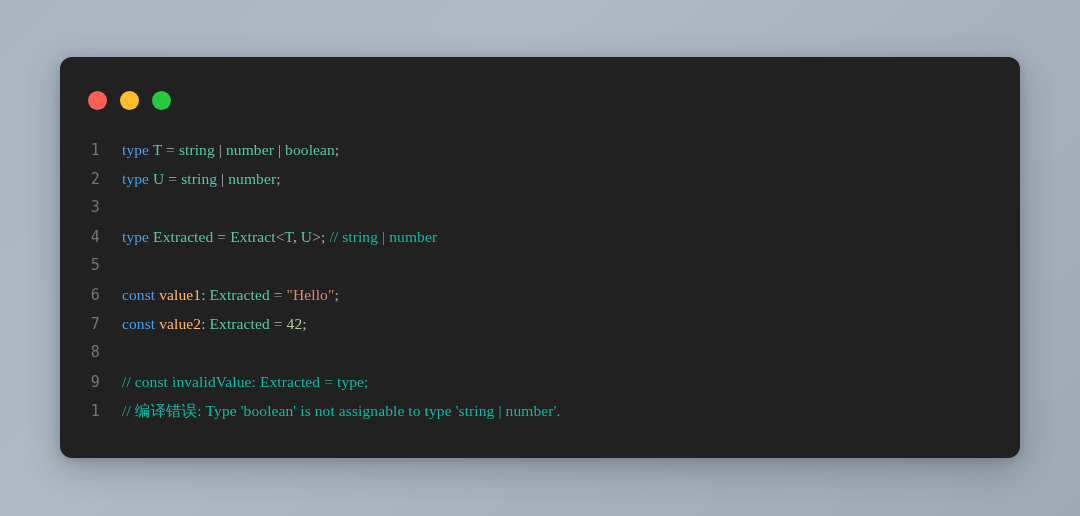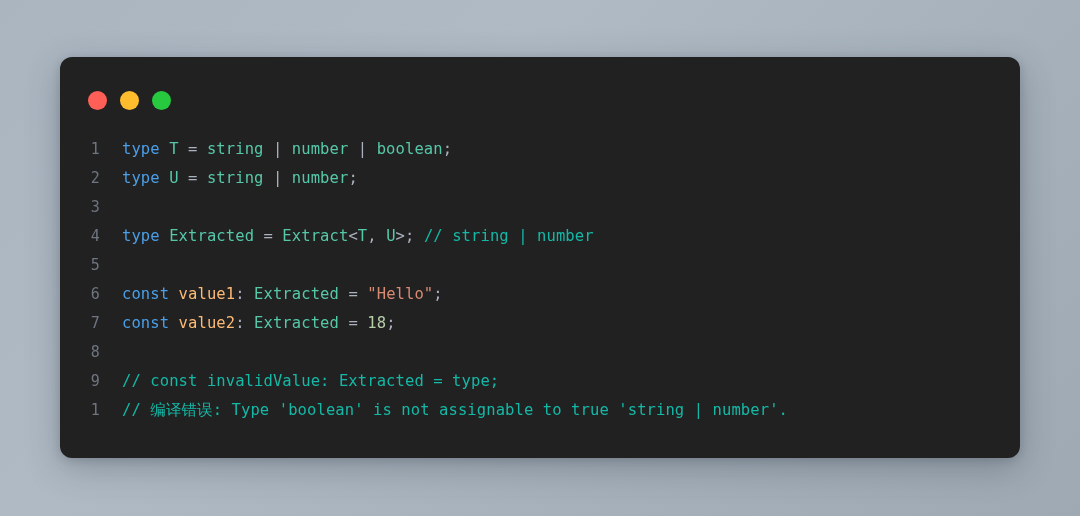--- a/index.html
+++ b/index.html
@@ -73,20 +73,21 @@
     padding-right: 22px;
     color: #6e7681;
     font-size: 15px;
     user-select: none;
     flex: none;
   }
   .lc {
     flex: 1 1 auto;
     color: #abb2bf;
     white-space: pre;
+    font-family: Liberation Serif, serif;
   }
 
   
   .tk-keyword  { color: #4a9fe8; }
   .tk-type     { color: #56c8a8; }
   .tk-var      { color: #fdba74; }
   .tk-string   { color: #d98a72; }
   .tk-number   { color: #b5cea8; }
   .tk-comment  { color: #14b8a6; }
   .tk-punct    { color: #abb2bf; }
@@ -103,19 +104,19 @@
     <span class="dot dot-max"></span>
   </div>
 
   <div id="code-body">
       <div class="code-line"><span class="ln">1</span><span class="lc"><span class="tk-keyword">type</span><span class="tk-plain"> </span><span class="tk-type">T</span><span class="tk-punct"> = </span><span class="tk-type">string</span><span class="tk-punct"> | </span><span class="tk-type">number</span><span class="tk-punct"> | </span><span class="tk-type">boolean</span><span class="tk-punct">;</span></span></div>
       <div class="code-line"><span class="ln">2</span><span class="lc"><span class="tk-keyword">type</span><span class="tk-plain"> </span><span class="tk-type">U</span><span class="tk-punct"> = </span><span class="tk-type">string</span><span class="tk-punct"> | </span><span class="tk-type">number</span><span class="tk-punct">;</span></span></div>
       <div class="code-line"><span class="ln">3</span><span class="lc"></span></div>
       <div class="code-line"><span class="ln">4</span><span class="lc"><span class="tk-keyword">type</span><span class="tk-plain"> </span><span class="tk-type">Extracted</span><span class="tk-punct"> = </span><span class="tk-type">Extract</span><span class="tk-punct">&lt;</span><span class="tk-type">T</span><span class="tk-punct">, </span><span class="tk-type">U</span><span class="tk-punct">&gt;; </span><span class="tk-comment">// string | number</span></span></div>
       <div class="code-line"><span class="ln">5</span><span class="lc"></span></div>
       <div class="code-line"><span class="ln">6</span><span class="lc"><span class="tk-keyword">const</span><span class="tk-plain"> </span><span class="tk-var">value1</span><span class="tk-punct">: </span><span class="tk-type">Extracted</span><span class="tk-punct"> = </span><span class="tk-string">"Hello"</span><span class="tk-punct">;</span></span></div>
-      <div class="code-line"><span class="ln">7</span><span class="lc"><span class="tk-keyword">const</span><span class="tk-plain"> </span><span class="tk-var">value2</span><span class="tk-punct">: </span><span class="tk-type">Extracted</span><span class="tk-punct"> = </span><span class="tk-number">18</span><span class="tk-punct">;</span></span></div>
+      <div class="code-line"><span class="ln">7</span><span class="lc"><span class="tk-keyword">const</span><span class="tk-plain"> </span><span class="tk-var">value2</span><span class="tk-punct">: </span><span class="tk-type">Extracted</span><span class="tk-punct"> = </span><span class="tk-number">42</span><span class="tk-punct">;</span></span></div>
       <div class="code-line"><span class="ln">8</span><span class="lc"></span></div>
       <div class="code-line"><span class="ln">9</span><span class="lc"><span class="tk-comment">// const invalidValue: Extracted = type;</span></span></div>
-      <div class="code-line"><span class="ln">1</span><span class="lc"><span class="tk-comment">// 编译错误: Type 'boolean' is not assignable to true 'string | number'.</span></span></div>
+      <div class="code-line"><span class="ln">1</span><span class="lc"><span class="tk-comment">// 编译错误: Type 'boolean' is not assignable to type 'string | number'.</span></span></div>
     </div>
 
 </div>
 
 </body></html>

